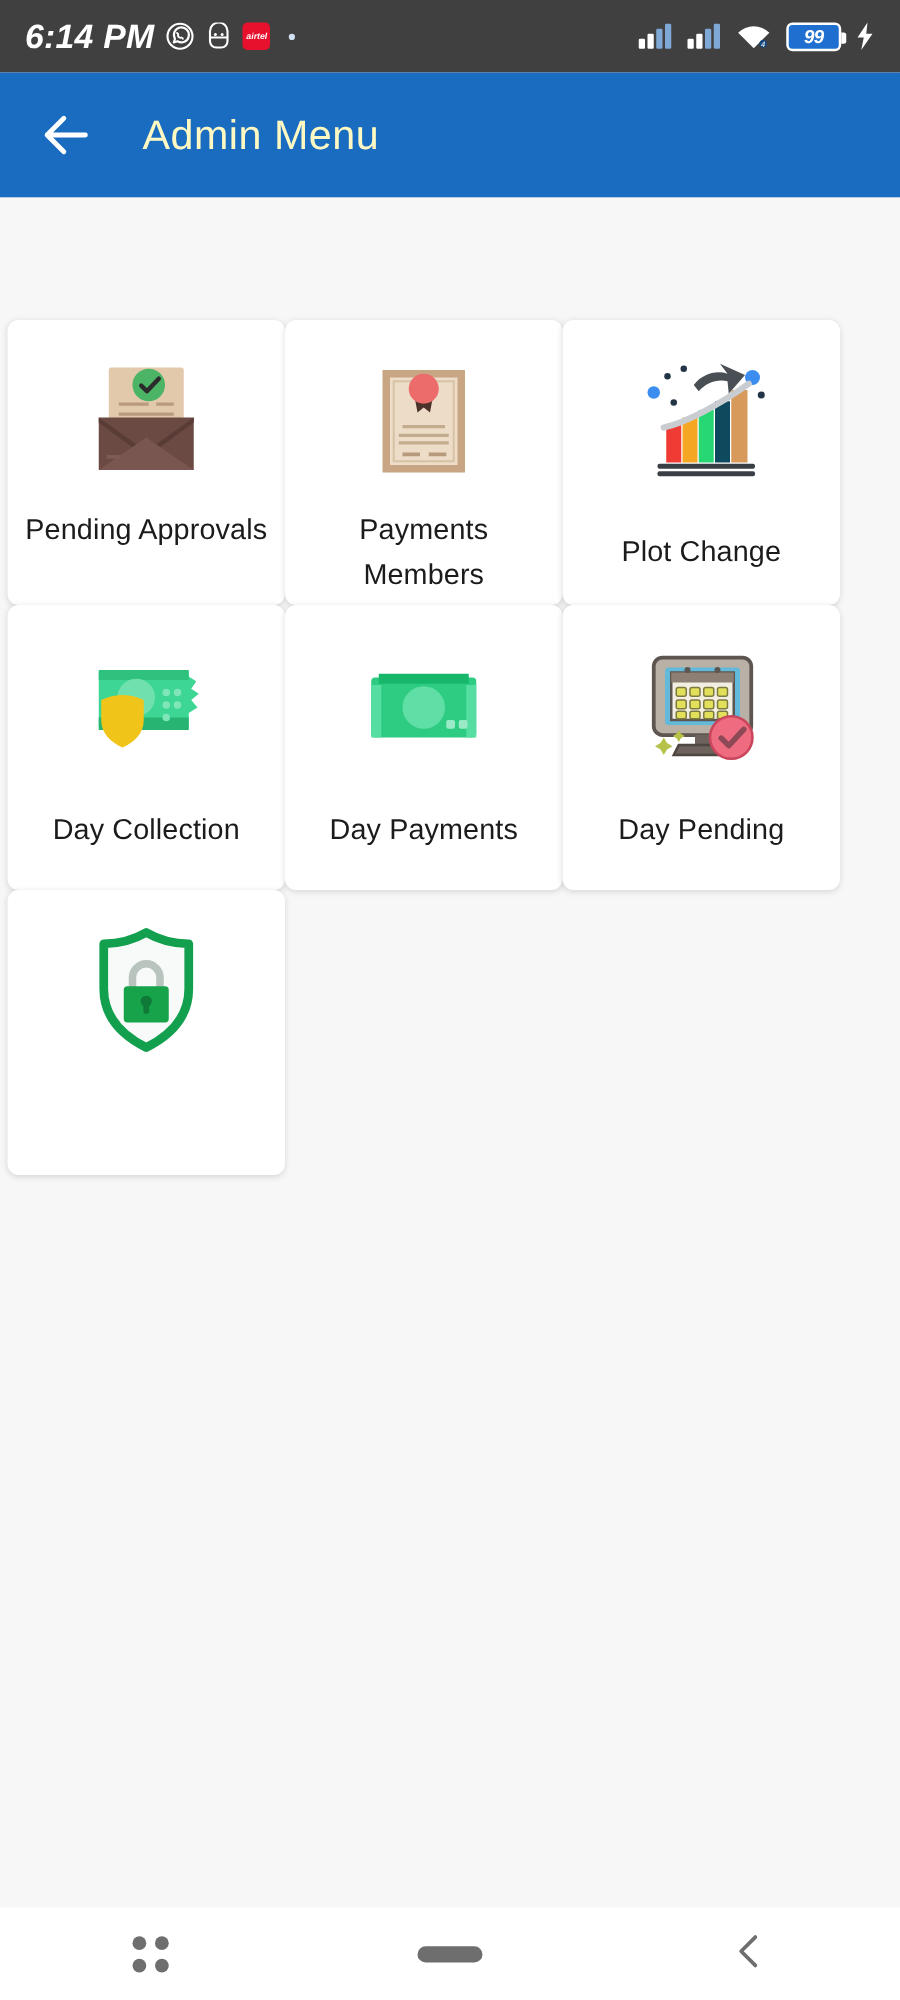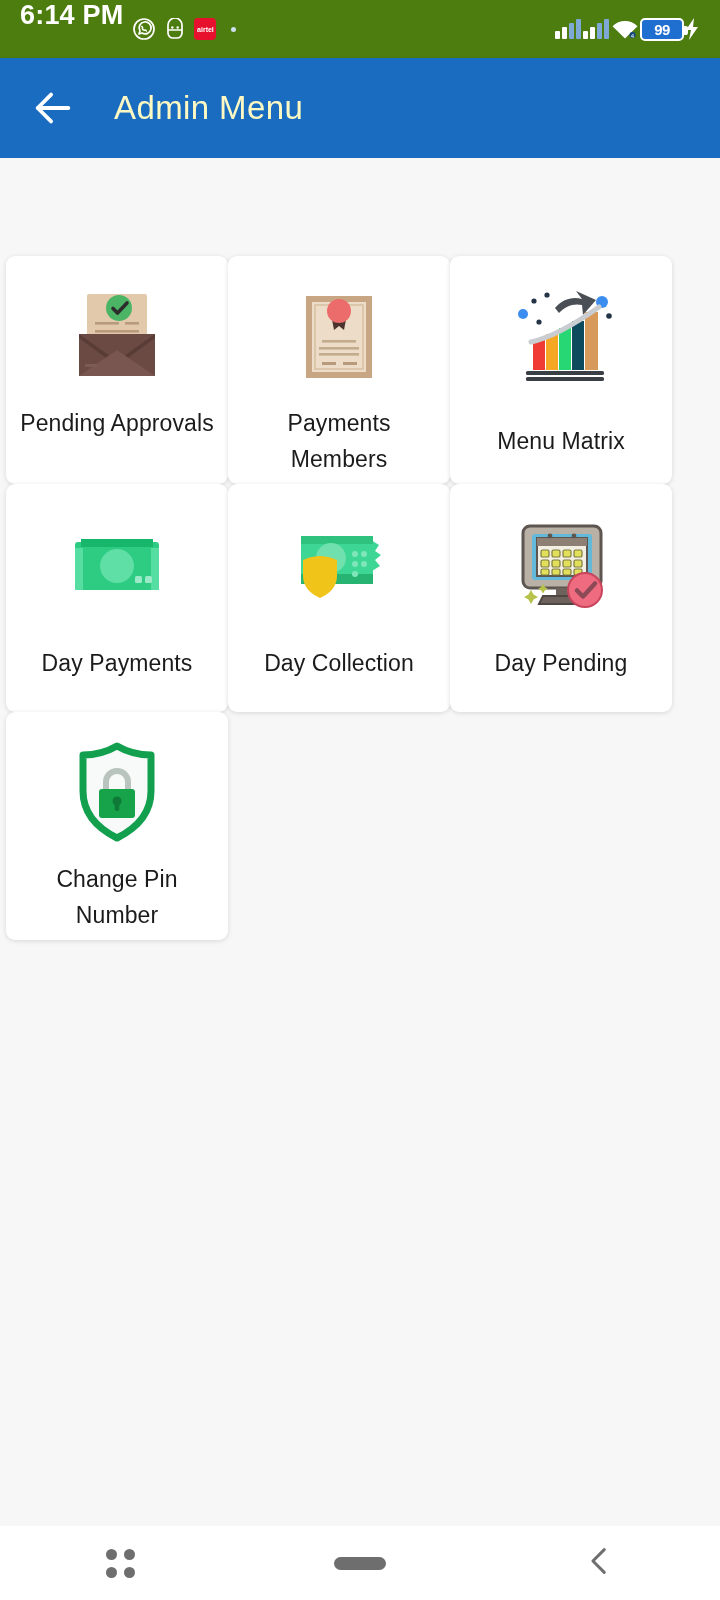--- a/index.html
+++ b/index.html
@@ -5,26 +5,26 @@
   * { margin:0; padding:0; box-sizing:border-box; }
   html, body {
     width:720px; height:1600px;
     font-family:"Liberation Sans", sans-serif;
     background:#f7f7f7; overflow:hidden;
   }
   #screen { position:relative; width:720px; height:1600px; background:#f7f7f7; }
 
   
   .statusbar {
-    height:58px; background:#4d7c0f; color:#fff;
-    display:flex; padding:0 20px;
+    height:58px; background:#404040; color:#fff;
+    display:flex; align-items:center; padding:0 20px;font-style:italic;
   }
   .sb-time { font-size:27px; font-weight:600; letter-spacing:.2px; }
   .sb-left-icons { display:flex; align-items:center; gap:9px; margin-left:9px; }
-  .sb-right { margin-left:auto; display:flex; align-items:center; }
+  .sb-right { margin-left:auto; display:flex; align-items:center; gap:11px; }
   .ico { display:block; }
   .airtel {
     width:22px; height:22px; background:#e8112d; border-radius:4px;
     display:flex; align-items:center; justify-content:center;
     font-size:7px; color:#fff; font-weight:bold; line-height:1;
   }
   .dot-sep { width:5px; height:5px; border-radius:50%; background:#cfe0f2; margin-left:6px; }
   .batt {
     position:relative; width:44px; height:23px; border:2px solid #fff;
     border-radius:5px; display:flex; align-items:center; justify-content:center;
@@ -208,55 +208,55 @@
             <rect x="32" y="62" width="12" height="30" fill="#ef3b33"></rect>
             <rect x="45" y="56" width="12" height="36" fill="#f5a623"></rect>
             <rect x="58" y="50" width="12" height="42" fill="#27d773"></rect>
             <rect x="71" y="43" width="12" height="49" fill="#0d4a5e"></rect>
             <rect x="84" y="34" width="13" height="58" fill="#d79a5b"></rect>
             <path d="M30 64c18-4 44-18 68-35" fill="none" stroke="#c9ccd1" stroke-width="5" stroke-linecap="round"></path>
             <rect x="25" y="93" width="78" height="4" rx="1.6" fill="#3a3f45"></rect>
             <rect x="25" y="99" width="78" height="4" rx="1.6" fill="#3a3f45"></rect>
           </svg>
         </div>
-        <div class="card-label">Menu Matrix</div>
-      </div>
-
-      <div class="card one-line row2">
-        <div class="card-icon">
-          <svg viewBox="0 0 120 120">
-            <rect x="18" y="36" width="84" height="48" rx="3" fill="#2ecc82"></rect>
-            <rect x="24" y="33" width="72" height="8" fill="#17b76b"></rect>
-            <rect x="18" y="42" width="8" height="42" fill="#55dda2"></rect>
-            <rect x="94" y="42" width="8" height="42" fill="#55dda2"></rect>
-            <circle cx="60" cy="60" r="17" fill="#5fdfa6"></circle>
-            <rect x="78" y="70" width="7" height="7" rx="1.6" fill="#9aeac8"></rect>
-            <rect x="88" y="70" width="7" height="7" rx="1.6" fill="#9aeac8"></rect>
-          </svg>
-        </div>
-        <div class="card-label">Day Payments</div>
+        <div class="card-label">Plot Change</div>
       </div>
 
       <div class="card one-line row2">
         <div class="card-icon">
           <svg viewBox="0 0 120 120">
             <path d="M92 34l8 5-4 6 6 4-6 5 5 6-8 5z" fill="#3ed694"></path>
             <rect x="22" y="30" width="72" height="48" rx="3" fill="#3ed694"></rect>
             <rect x="22" y="30" width="72" height="8" fill="#2ec27e"></rect>
             <rect x="22" y="68" width="72" height="10" fill="#27b473"></rect>
             <circle cx="52" cy="52" r="15" fill="#6fe0ae"></circle>
             <circle cx="76" cy="48" r="3" fill="#7fe6ba"></circle>
             <circle cx="85" cy="48" r="3" fill="#7fe6ba"></circle>
             <circle cx="76" cy="58" r="3" fill="#7fe6ba"></circle>
             <circle cx="85" cy="58" r="3" fill="#7fe6ba"></circle>
             <circle cx="76" cy="68" r="3" fill="#7fe6ba"></circle>
             <path d="M41 50c9 0 17 4 17 4v16c0 11-8 18-17 22-9-4-17-11-17-22V54s8-4 17-4z" fill="#f0c419"></path>
           </svg>
         </div>
         <div class="card-label">Day Collection</div>
+      </div>
+
+      <div class="card one-line row2">
+        <div class="card-icon">
+          <svg viewBox="0 0 120 120">
+            <rect x="18" y="36" width="84" height="48" rx="3" fill="#2ecc82"></rect>
+            <rect x="24" y="33" width="72" height="8" fill="#17b76b"></rect>
+            <rect x="18" y="42" width="8" height="42" fill="#55dda2"></rect>
+            <rect x="94" y="42" width="8" height="42" fill="#55dda2"></rect>
+            <circle cx="60" cy="60" r="17" fill="#5fdfa6"></circle>
+            <rect x="78" y="70" width="7" height="7" rx="1.6" fill="#9aeac8"></rect>
+            <rect x="88" y="70" width="7" height="7" rx="1.6" fill="#9aeac8"></rect>
+          </svg>
+        </div>
+        <div class="card-label">Day Payments</div>
       </div>
 
       <div class="card one-line row2">
         <div class="card-icon">
           <svg viewBox="0 0 120 120">
             <rect x="22" y="20" width="78" height="62" rx="7" fill="#b9b0a6" stroke="#5d5550" stroke-width="3"></rect>
             <rect x="31" y="28" width="60" height="46" rx="3" fill="#63b9d9"></rect>
             <rect x="36" y="32" width="50" height="38" fill="#f2efe2" stroke="#5d5550" stroke-width="2"></rect>
             <rect x="36" y="32" width="50" height="8" fill="#8d7f73"></rect>
             <circle cx="49" cy="30" r="2.4" fill="#5d5550"></circle>
@@ -291,21 +291,20 @@
       <div class="card two-line">
         <div class="card-icon">
           <svg viewBox="0 0 120 120">
             <path d="M60 12c12 7 24 9 34 9v36c0 24-16 38-34 47-18-9-34-23-34-47V21c10 0 22-2 34-9z" fill="#f7faf8" stroke="#12a04f" stroke-width="7" stroke-linejoin="round"></path>
             <path d="M49 56v-8a11 11 0 0 1 22 0v8" fill="none" stroke="#b8c4bd" stroke-width="6"></path>
             <rect x="42" y="55" width="36" height="29" rx="3" fill="#16a34a"></rect>
             <circle cx="60" cy="67" r="4.5" fill="#0f7a37"></circle>
             <rect x="57.7" y="67" width="4.6" height="10" rx="2" fill="#0f7a37"></rect>
           </svg>
         </div>
-        <div class="card-label">Change Pin Number</div>
       </div>
 
     </div>
   </div>
 
   <div class="navbar">
     <div class="nav-btn">
       <span class="dots">
         <i></i>
           <i></i>

